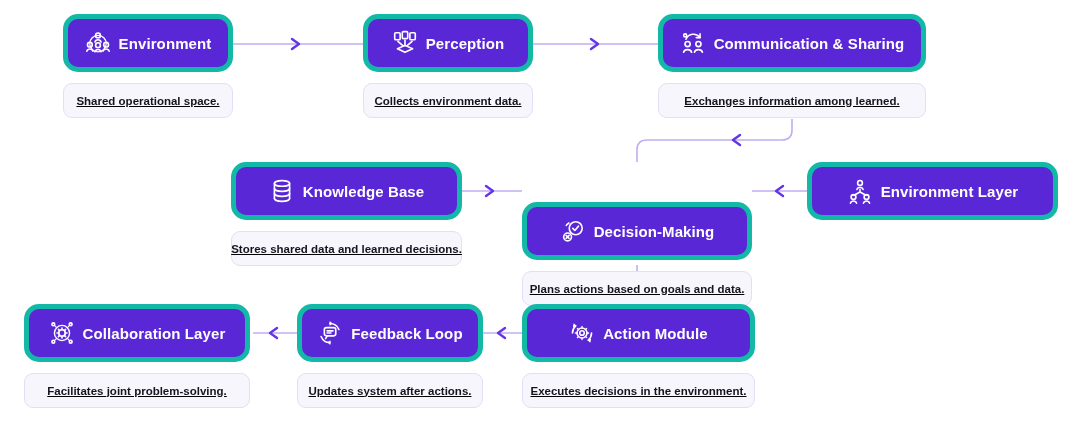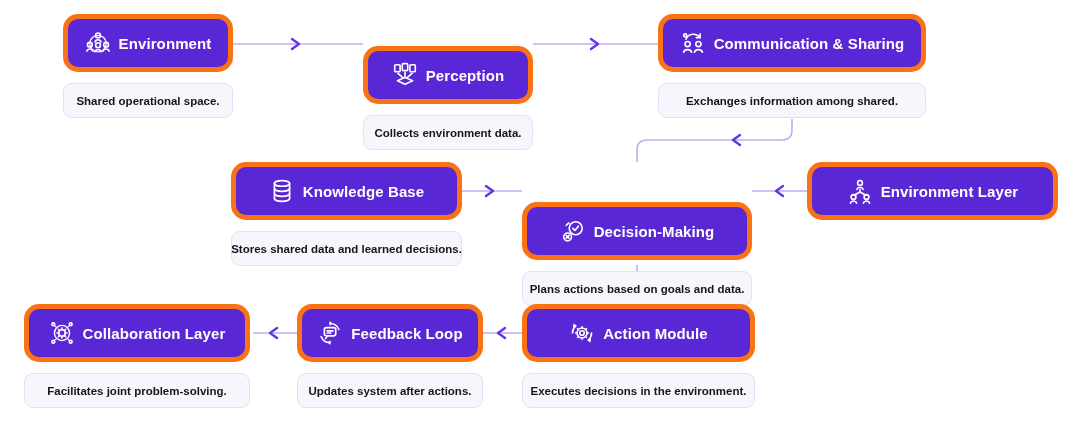--- a/index.html
+++ b/index.html
@@ -3,31 +3,31 @@
 <meta charset="utf-8">
 <style>
   html,body{margin:0;padding:0;background:#ffffff;}
   .canvas{
     position:relative;width:1080px;height:447px;background:#ffffff;overflow:hidden;
     font-family:"Liberation Sans", sans-serif;
   }
   .node-wrap{position:absolute;display:flex;flex-direction:column;}
   .node{
     box-sizing:border-box;width:100%;height:58px;
-    background:#5a27d6;border:5px solid #f97316;border-radius:15px;
+    background:#5a27d6;border:5px solid #14b8a6;border-radius:15px;
     display:flex;align-items:center;justify-content:center;gap:8px;
     cursor:pointer;
   }
   .node-label{color:#ffffff;font-size:15px;font-weight:bold;white-space:nowrap;letter-spacing:.1px;}
   .icon{width:26px;height:26px;flex:0 0 26px;display:flex;align-items:center;justify-content:center;}
   .icon svg{width:26px;height:26px;stroke:#ffffff;fill:none;stroke-width:1.5;stroke-linecap:round;stroke-linejoin:round;}
   .desc{
     box-sizing:border-box;width:100%;height:35px;margin-top:11px;
     background:#f7f6fd;border:1px solid #e4def7;border-radius:9px;
-    display:flex;align-items:center;justify-content:center;
+    display:flex;align-items:center;justify-content:center;text-decoration:underline;
   }
   .desc span{font-size:11.5px;font-weight:600;color:#15151f;white-space:nowrap;}
   .edges{position:absolute;left:0;top:0;width:1080px;height:447px;pointer-events:none;}
   .edges path.wire{stroke:#c0aef1;stroke-width:1.6;fill:none;}
   .edges polyline.tip{stroke:#6435e8;stroke-width:2.4;fill:none;stroke-linecap:round;stroke-linejoin:round;}
 </style>
 </head>
 <body>
 
 <div class="canvas">
@@ -74,21 +74,21 @@
             <path d="M9.2 20c.8-2.6 4.8-2.6 5.6 0"></path>
         </svg>
       </span>
       <span class="node-label">Environment</span>
     </div>
     <div class="desc">
       <span>Shared operational space.</span>
     </div>
   </div>
 
-  <div class="node-wrap" style="left:363px;top:14px;width:170px;margin-top:32px;">
+  <div class="node-wrap" style="left:363px;top:14px;width:170px;">
     <div class="node">
       <span class="icon">
         <svg viewBox="0 0 24 24">
           <rect x="2.5" y="2.5" width="5" height="6.5" rx="1"></rect>
           <rect x="9.5" y="1.5" width="5" height="6.5" rx="1"></rect>
           <rect x="16.5" y="2.5" width="5" height="6.5" rx="1"></rect>
           <path d="M5.5 10.5 L10.3 14.6 M12 9.5 V14.6 M18.5 10.5 L13.7 14.6"></path>
           <path d="M12 14.2 l7 3.2 -7 3.2 -7 -3.2 z"></path>
         </svg>
       </span>
@@ -108,21 +108,21 @@
           <circle cx="17" cy="13" r="2.4"></circle>
             <path d="M13.3 20.5c1-3.2 6.4-3.2 7.4 0"></path>
           <path d="M5.5 8.5 a7.5 7.5 0 0 1 13 -1.5"></path>
           <path d="M18.5 3.5 V7 H15"></path>
           <circle cx="4.8" cy="5" r="1.4"></circle>
         </svg>
       </span>
       <span class="node-label">Communication &amp; Sharing</span>
     </div>
     <div class="desc">
-      <span>Exchanges information among shared.</span>
+      <span>Exchanges information among learned.</span>
     </div>
   </div>
 
   <div class="node-wrap" style="left:231px;top:162px;width:231px;">
     <div class="node">
       <span class="icon">
         <svg viewBox="0 0 24 24">
           <ellipse cx="12" cy="5" rx="7" ry="2.6"></ellipse>
           <path d="M5 5 V19 M19 5 V19"></path>
           <path d="M5 9.7 a7 2.6 0 0 0 14 0 M5 14.4 a7 2.6 0 0 0 14 0 M5 19 a7 2.6 0 0 0 14 0"></path>

